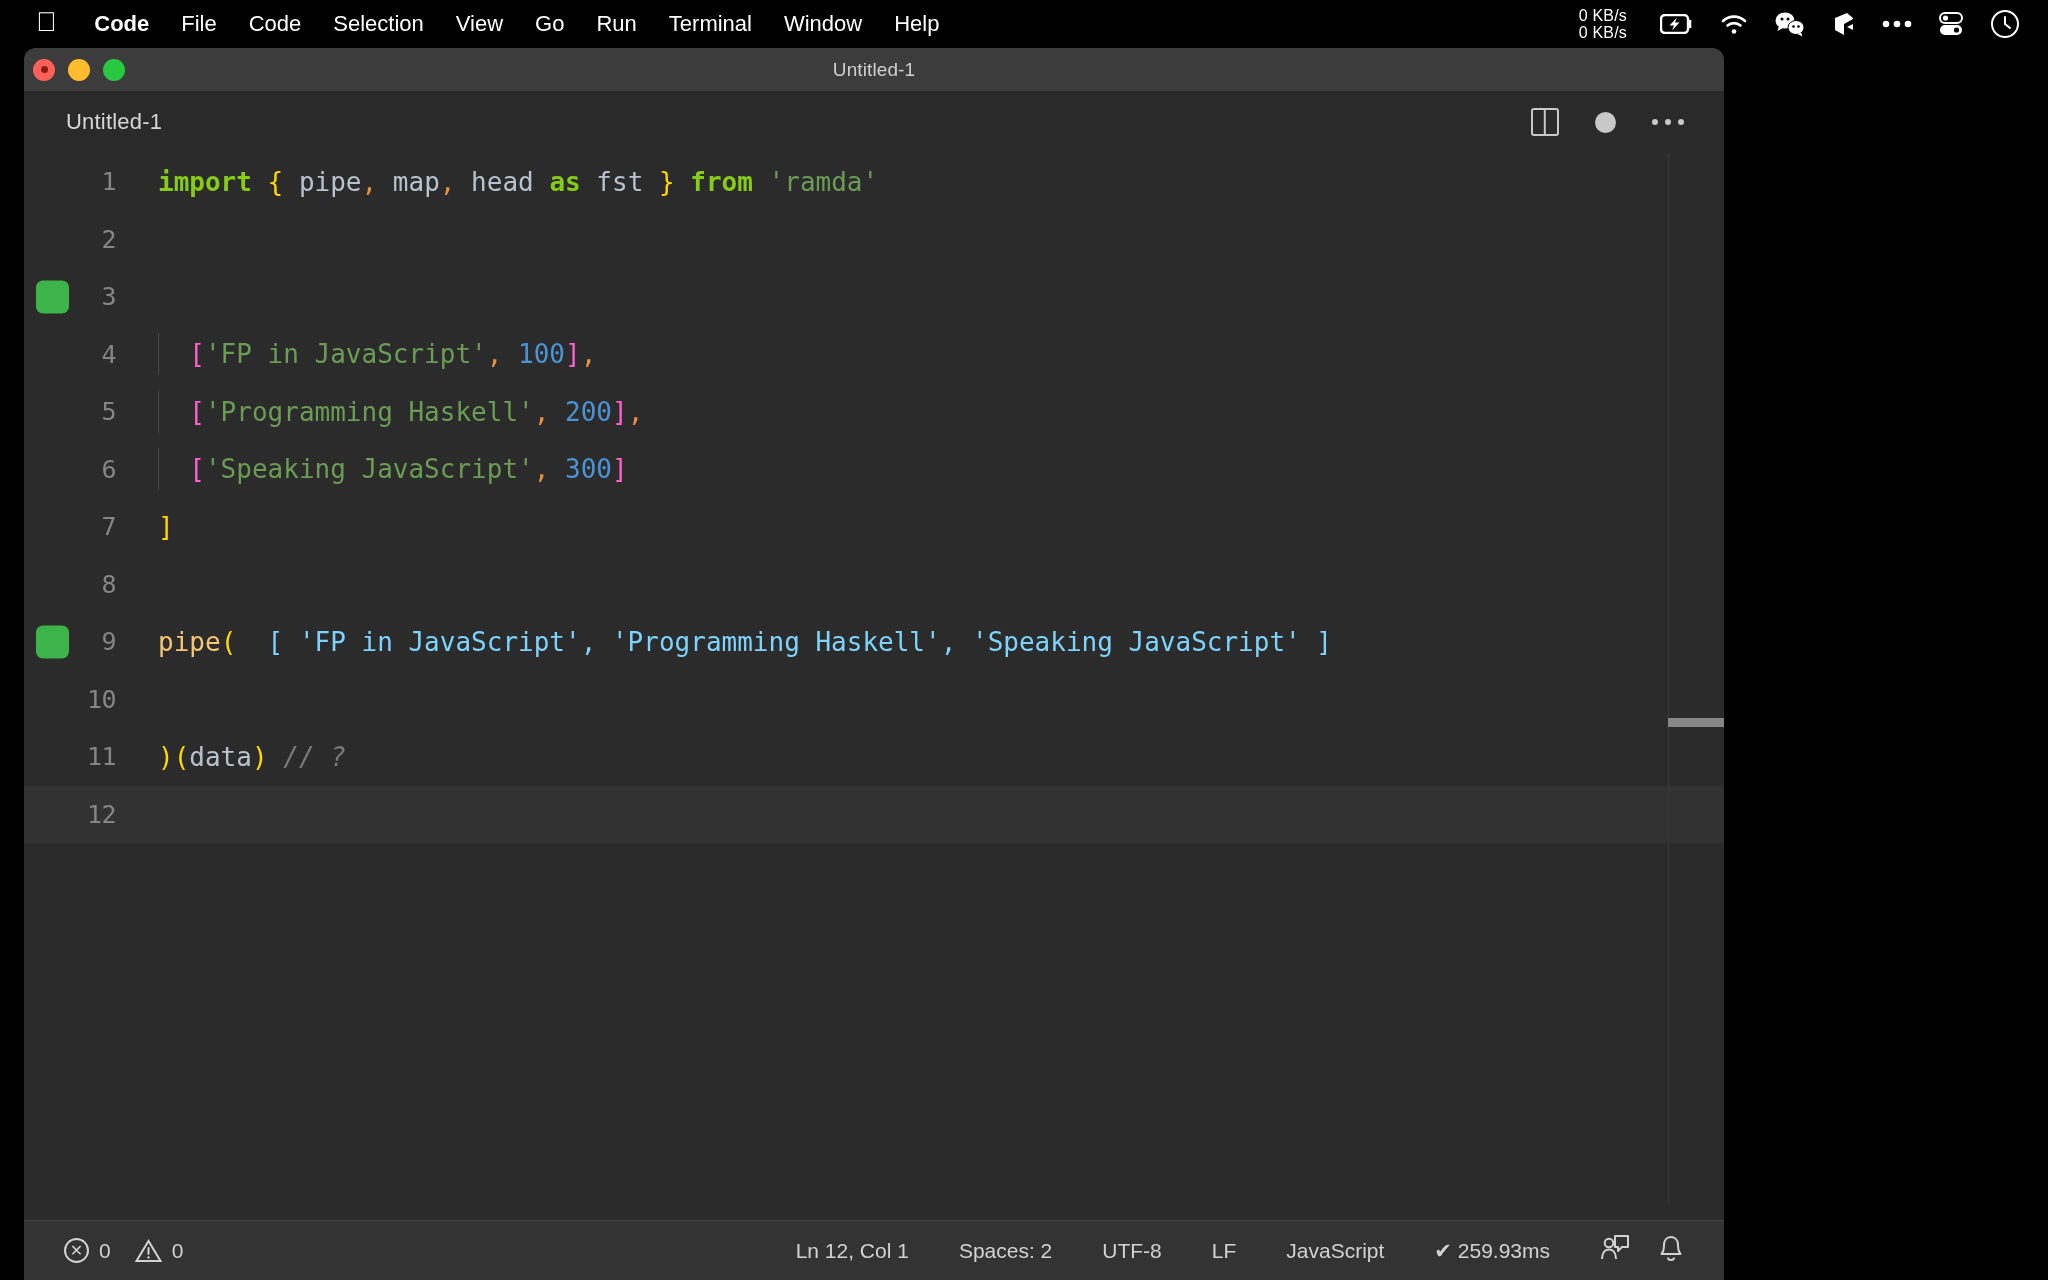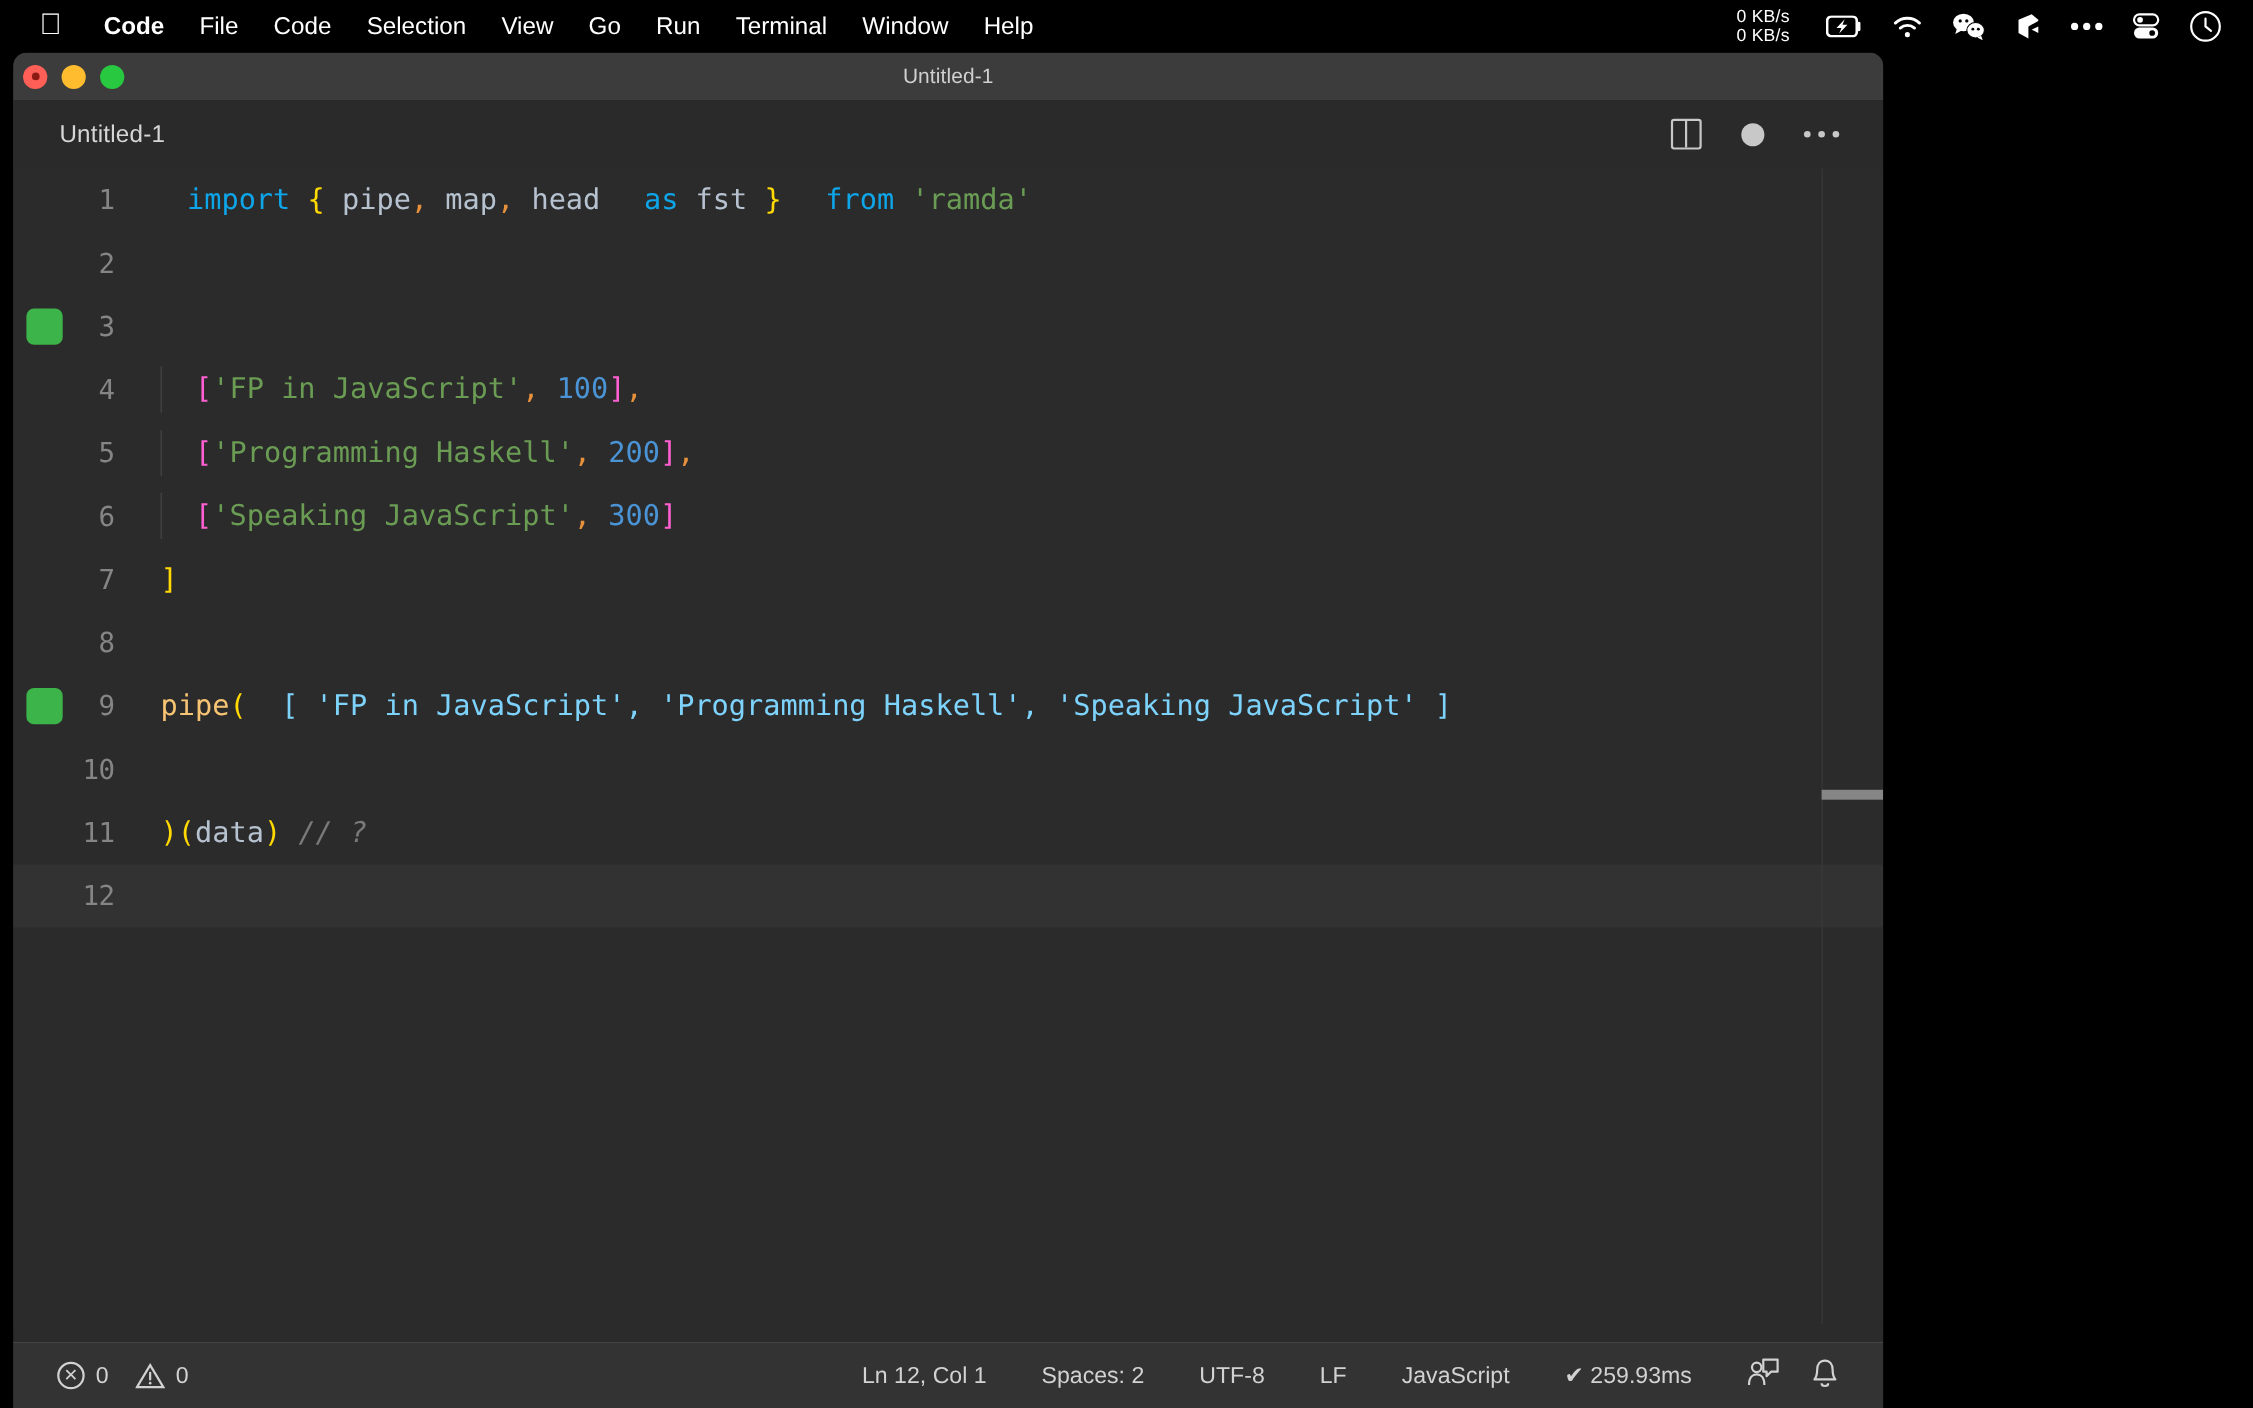--- a/index.html
+++ b/index.html
@@ -29,21 +29,21 @@
     font-size:16px; line-height:17px; text-align:right;
     margin-right:20px; white-space:pre; letter-spacing:.2px;
   }
   #menubar .sicon{
     margin:0 13px; display:flex; align-items:center; justify-content:center;
   }
   #menubar .sicon.last{ margin-right:28px; }
 
   
   #window{
-    position:absolute; left:12px; top:48px; width:1700px; height:1232px;
+    position:absolute; left:24px; top:48px; width:1700px; height:1232px;
     background:#2b2b2b;
     border-radius:12px 12px 0 0;
     overflow:hidden;
   }
   #titlebar{
     position:relative; height:43px; width:100%;
     background:#3c3c3c;
     display:flex; align-items:center; justify-content:center;
   }
   #titlebar .lights{
@@ -110,21 +110,21 @@
   .code{
     flex:1 1 auto; white-space:pre; font-size:26px;
     font-family:"DejaVu Sans Mono","Liberation Mono",monospace;
     letter-spacing:0px; color:#b6c2cf; position:relative;
   }
   .guide{
     position:absolute; left:0; top:-6px; bottom:-6px; width:1px;
     background:#4a4a4a;
   }
   
-  .kw   { color:#0ea5e9; font-weight:normal;margin-left:24px; }
+  .kw   { color:#84cc16; font-weight:bold; }
   .br-y { color:#ffd900; }
   .br-p { color:#ff5fd2; }
   .var  { color:#b6c2cf; }
   .punc { color:#e8913c; }
   .str  { color:#6a9c54; }
   .num  { color:#4a94d6; }
   .fn   { color:#f7c473; }
   .cmt  { color:#7a7a7a; font-style:italic; }
   .hint { color:#7dd3fc; }
 

